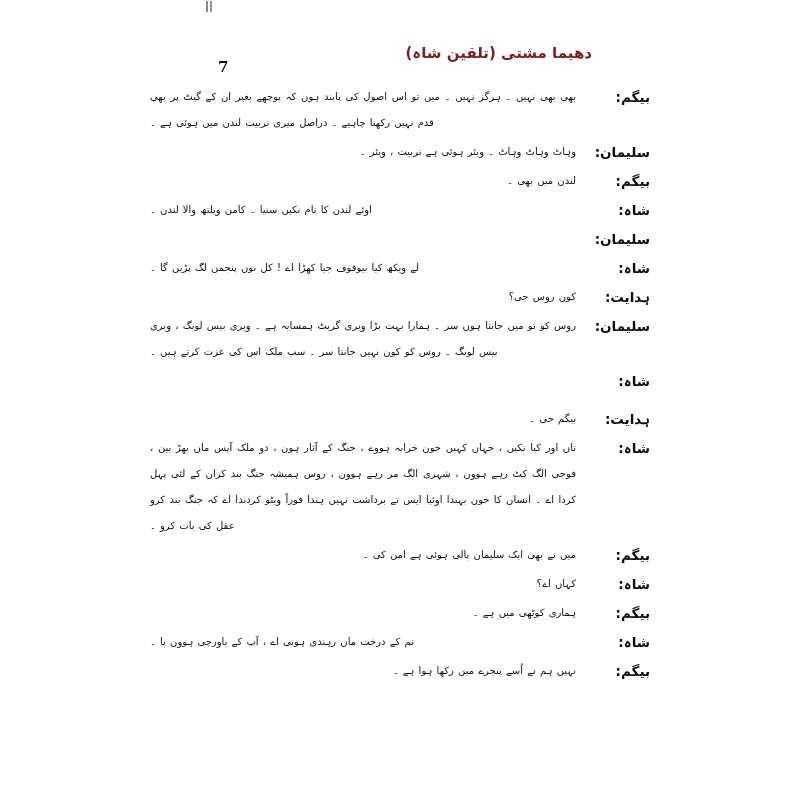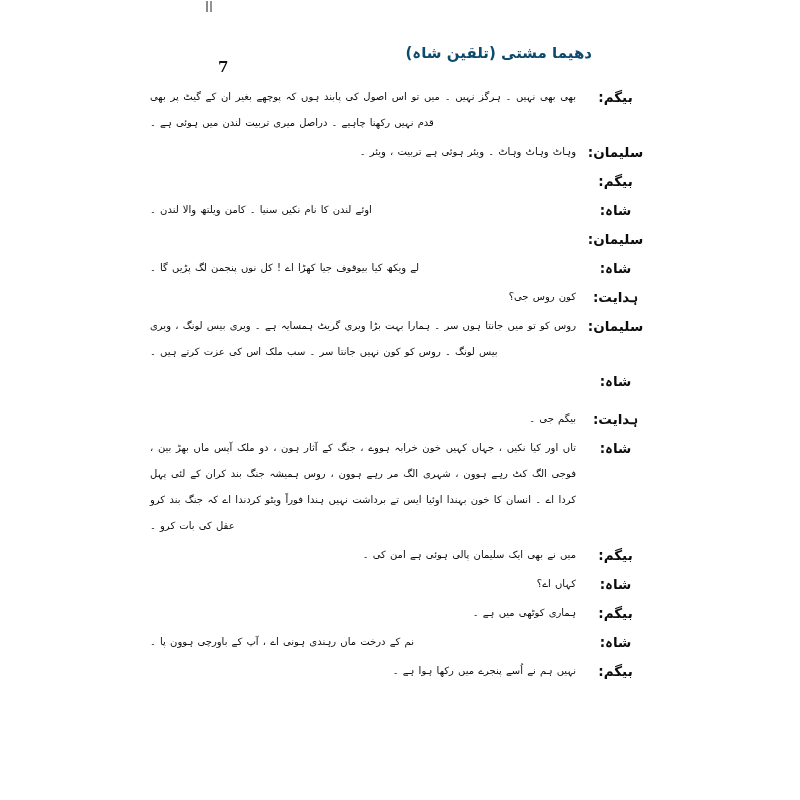--- a/index.html
+++ b/index.html
@@ -37,21 +37,21 @@
   
   .running-head {
     position: absolute;
     right: 208px;
     top: 44px;
     direction: rtl;
     text-align: right;
     font-family: "DejaVu Sans", sans-serif;
     font-size: 15px;
     font-weight: 700;
-    color: #0c4a6e;
+    color: #7f1d1d;
     letter-spacing: 0px;
     white-space: nowrap;
   }
 
   .folio {
     position: absolute;
     left: 218px;
     top: 58px;
     font-family: "DejaVu Serif", serif;
     font-size: 15px;
@@ -73,21 +73,21 @@
     display: flex;
     flex-direction: row;
     align-items: flex-start;
     margin-bottom: 3px;
   }
 
   .speech.gap-above { margin-top: 12px; }
 
   .speaker {
     flex: 0 0 74px;
-    text-align: center;
+    text-align: right;
     direction: rtl;
     font-family: "DejaVu Sans", sans-serif;
     font-size: 13.5px;
     font-weight: 700;
     color: #0d0d0d;
     line-height: 26px;
     white-space: nowrap;
     padding-left: 5px;
     box-sizing: border-box;
   }
@@ -129,20 +129,21 @@
       <div class="speech">
         <div class="speaker">بیگم</div>
         <div class="lines">بھی بھی نہیں ۔ ہرگز نہیں ۔ میں تو اس اصول کی پابند ہوں کہ پوچھے بغیر ان کے گیٹ پر بھی قدم نہیں رکھنا چاہیے ۔ دراصل میری تربیت لندن میں ہوئی ہے ۔</div>
       </div>
       <div class="speech">
         <div class="speaker">سلیمان</div>
         <div class="lines single">وہاٹ وہاٹ وہاٹ ۔ ویئر ہوئی ہے تربیت ، ویئر ۔</div>
       </div>
       <div class="speech">
         <div class="speaker">بیگم</div>
+        <div class="lines single">لندن میں بھی ۔</div>
       </div>
       <div class="speech">
         <div class="speaker">شاہ</div>
         <div class="lines">اوئے لندن کا نام نکیں سنیا ۔ کامن ویلتھ والا لندن ۔</div>
       </div>
       <div class="speech">
         <div class="speaker">سلیمان</div>
       </div>
       <div class="speech">
         <div class="speaker">شاہ</div>

